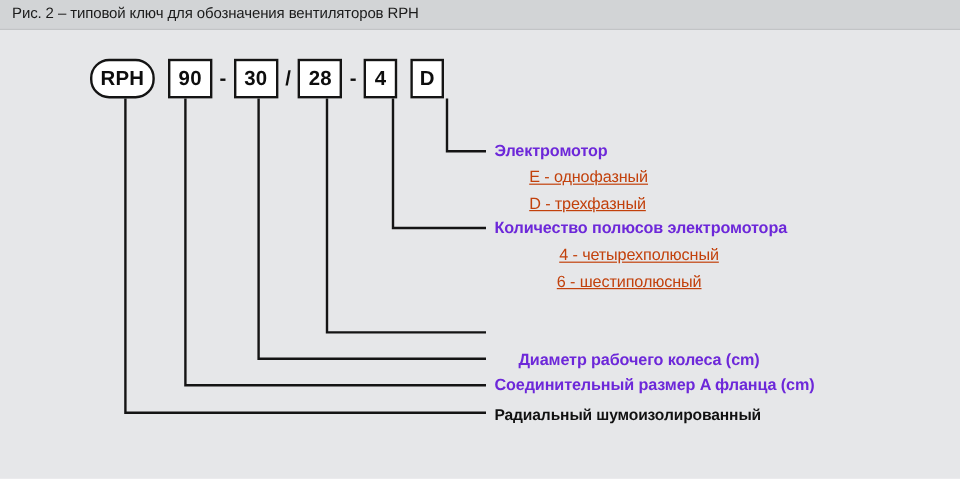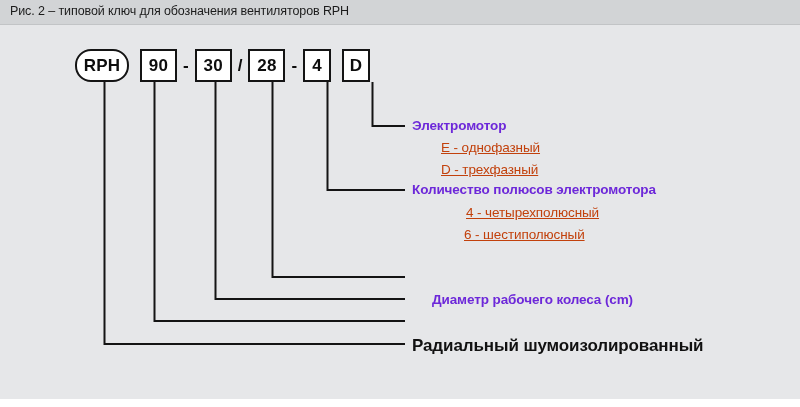--- a/index.html
+++ b/index.html
@@ -62,21 +62,21 @@
     font-size:13.5px; font-weight:bold; color:#6d28d9;
     white-space:nowrap; letter-spacing:-0.1px;
   }
   .label-sub {
     position:absolute;
     font-size:13.5px; font-weight:normal; color:#c2410c;
     white-space:nowrap; letter-spacing:-0.1px;text-decoration:underline;
   }
   .label-head2 {
     position:absolute;
-    font-size:17px; font-weight:bold; color:#111111;
+    font-size:13px; font-weight:bold; color:#111111;
     white-space:nowrap; letter-spacing:-0.1px;
     line-height:19px;
   }
 </style>
 </head>
 <body>
 
 <div id="figure">
 
   <div id="title-bar">
@@ -118,18 +118,19 @@
   <div class="label-sub" style="left:441px; top:140px;">E - однофазный</div>
   <div class="label-sub" style="left:441px; top:162px;">D - трехфазный</div>
 
   <div class="label-head" style="left:412px; top:182px;">Количество полюсов электромотора</div>
   <div class="label-sub" style="left:441px; top:205px;margin-left:25px;">4 - четырехполюсный</div>
   <div class="label-sub" style="left:464px; top:227px;">6 - шестиполюсный</div>
 
   <div class="label-head" style="left:432px; top:269px;margin-top:23px;">Диаметр рабочего колеса (cm)</div>
 
 
+  <div class="label-head" style="left:412px; top:313px;">Соединительный размер A фланца (cm)</div>
 
   <div class="label-head2" style="left:412px; top:336px;">
     <span>Радиальный шумоизолированный</span><br>
   </div>
 
 </div>
 
 </body></html>

